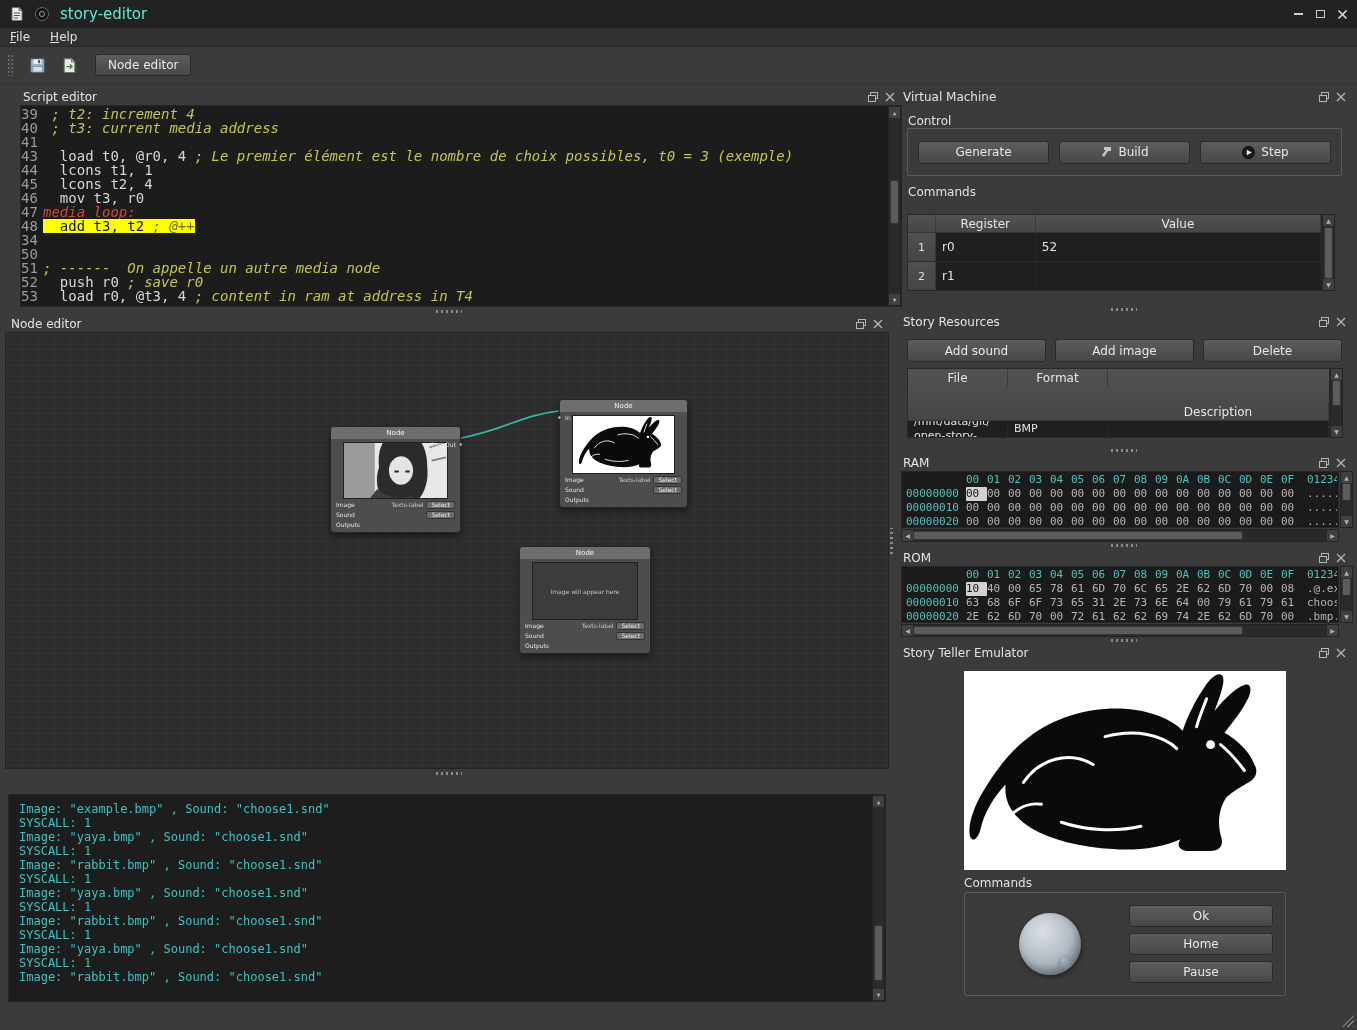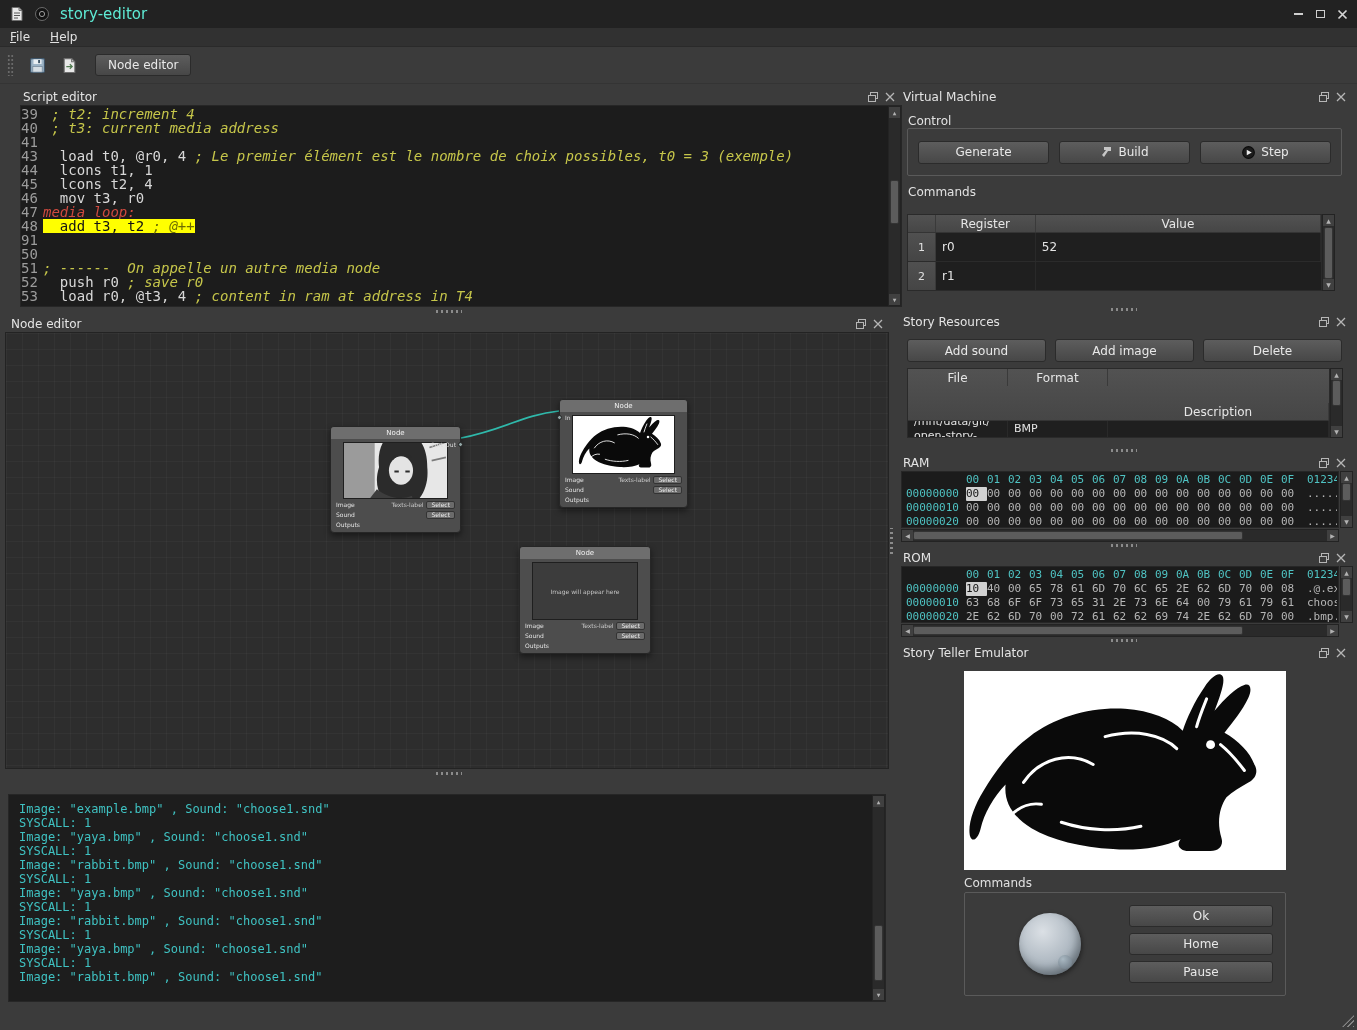--- a/index.html
+++ b/index.html
@@ -233,21 +233,21 @@
       <div id="script-code">
           <div class="code-line"><span class="gutter">39</span><span class="tk-cmt"> ; t2: increment 4</span></div>
           <div class="code-line"><span class="gutter">40</span><span class="tk-cmt"> ; t3: current media address</span></div>
           <div class="code-line"><span class="gutter">41</span></div>
           <div class="code-line"><span class="gutter">43</span><span class="tk-code">  load t0, @r0, 4 </span><span class="tk-cmt">; Le premier élément est le nombre de choix possibles, t0 = 3 (exemple)</span></div>
           <div class="code-line"><span class="gutter">44</span><span class="tk-code">  lcons t1, 1</span></div>
           <div class="code-line"><span class="gutter">45</span><span class="tk-code">  lcons t2, 4</span></div>
           <div class="code-line"><span class="gutter">46</span><span class="tk-code">  mov t3, r0</span></div>
           <div class="code-line"><span class="gutter">47</span><span class="tk-lbl">media_loop:</span></div>
           <div class="code-line"><span class="gutter">48</span><span class="tk-hl">  add t3, t2 </span><span class="tk-hlcmt">; @++</span></div>
-          <div class="code-line"><span class="gutter">91</span></div>
+          <div class="code-line"><span class="gutter">34</span></div>
           <div class="code-line"><span class="gutter">50</span></div>
           <div class="code-line"><span class="gutter">51</span><span class="tk-cmt">; ------  On appelle un autre media node</span></div>
           <div class="code-line"><span class="gutter">52</span><span class="tk-code">  push r0 </span><span class="tk-cmt">; save r0</span></div>
           <div class="code-line"><span class="gutter">53</span><span class="tk-code">  load r0, @t3, 4 </span><span class="tk-cmt">; content in ram at address in T4</span></div>
         </div>
       <div class="sb sb-v sb-script">
           <span class="sb-arrow">▲</span>
           <span class="sb-track">
             <span class="sb-thumb" style="top: 62px; height: 44px;"></span>
           </span>

